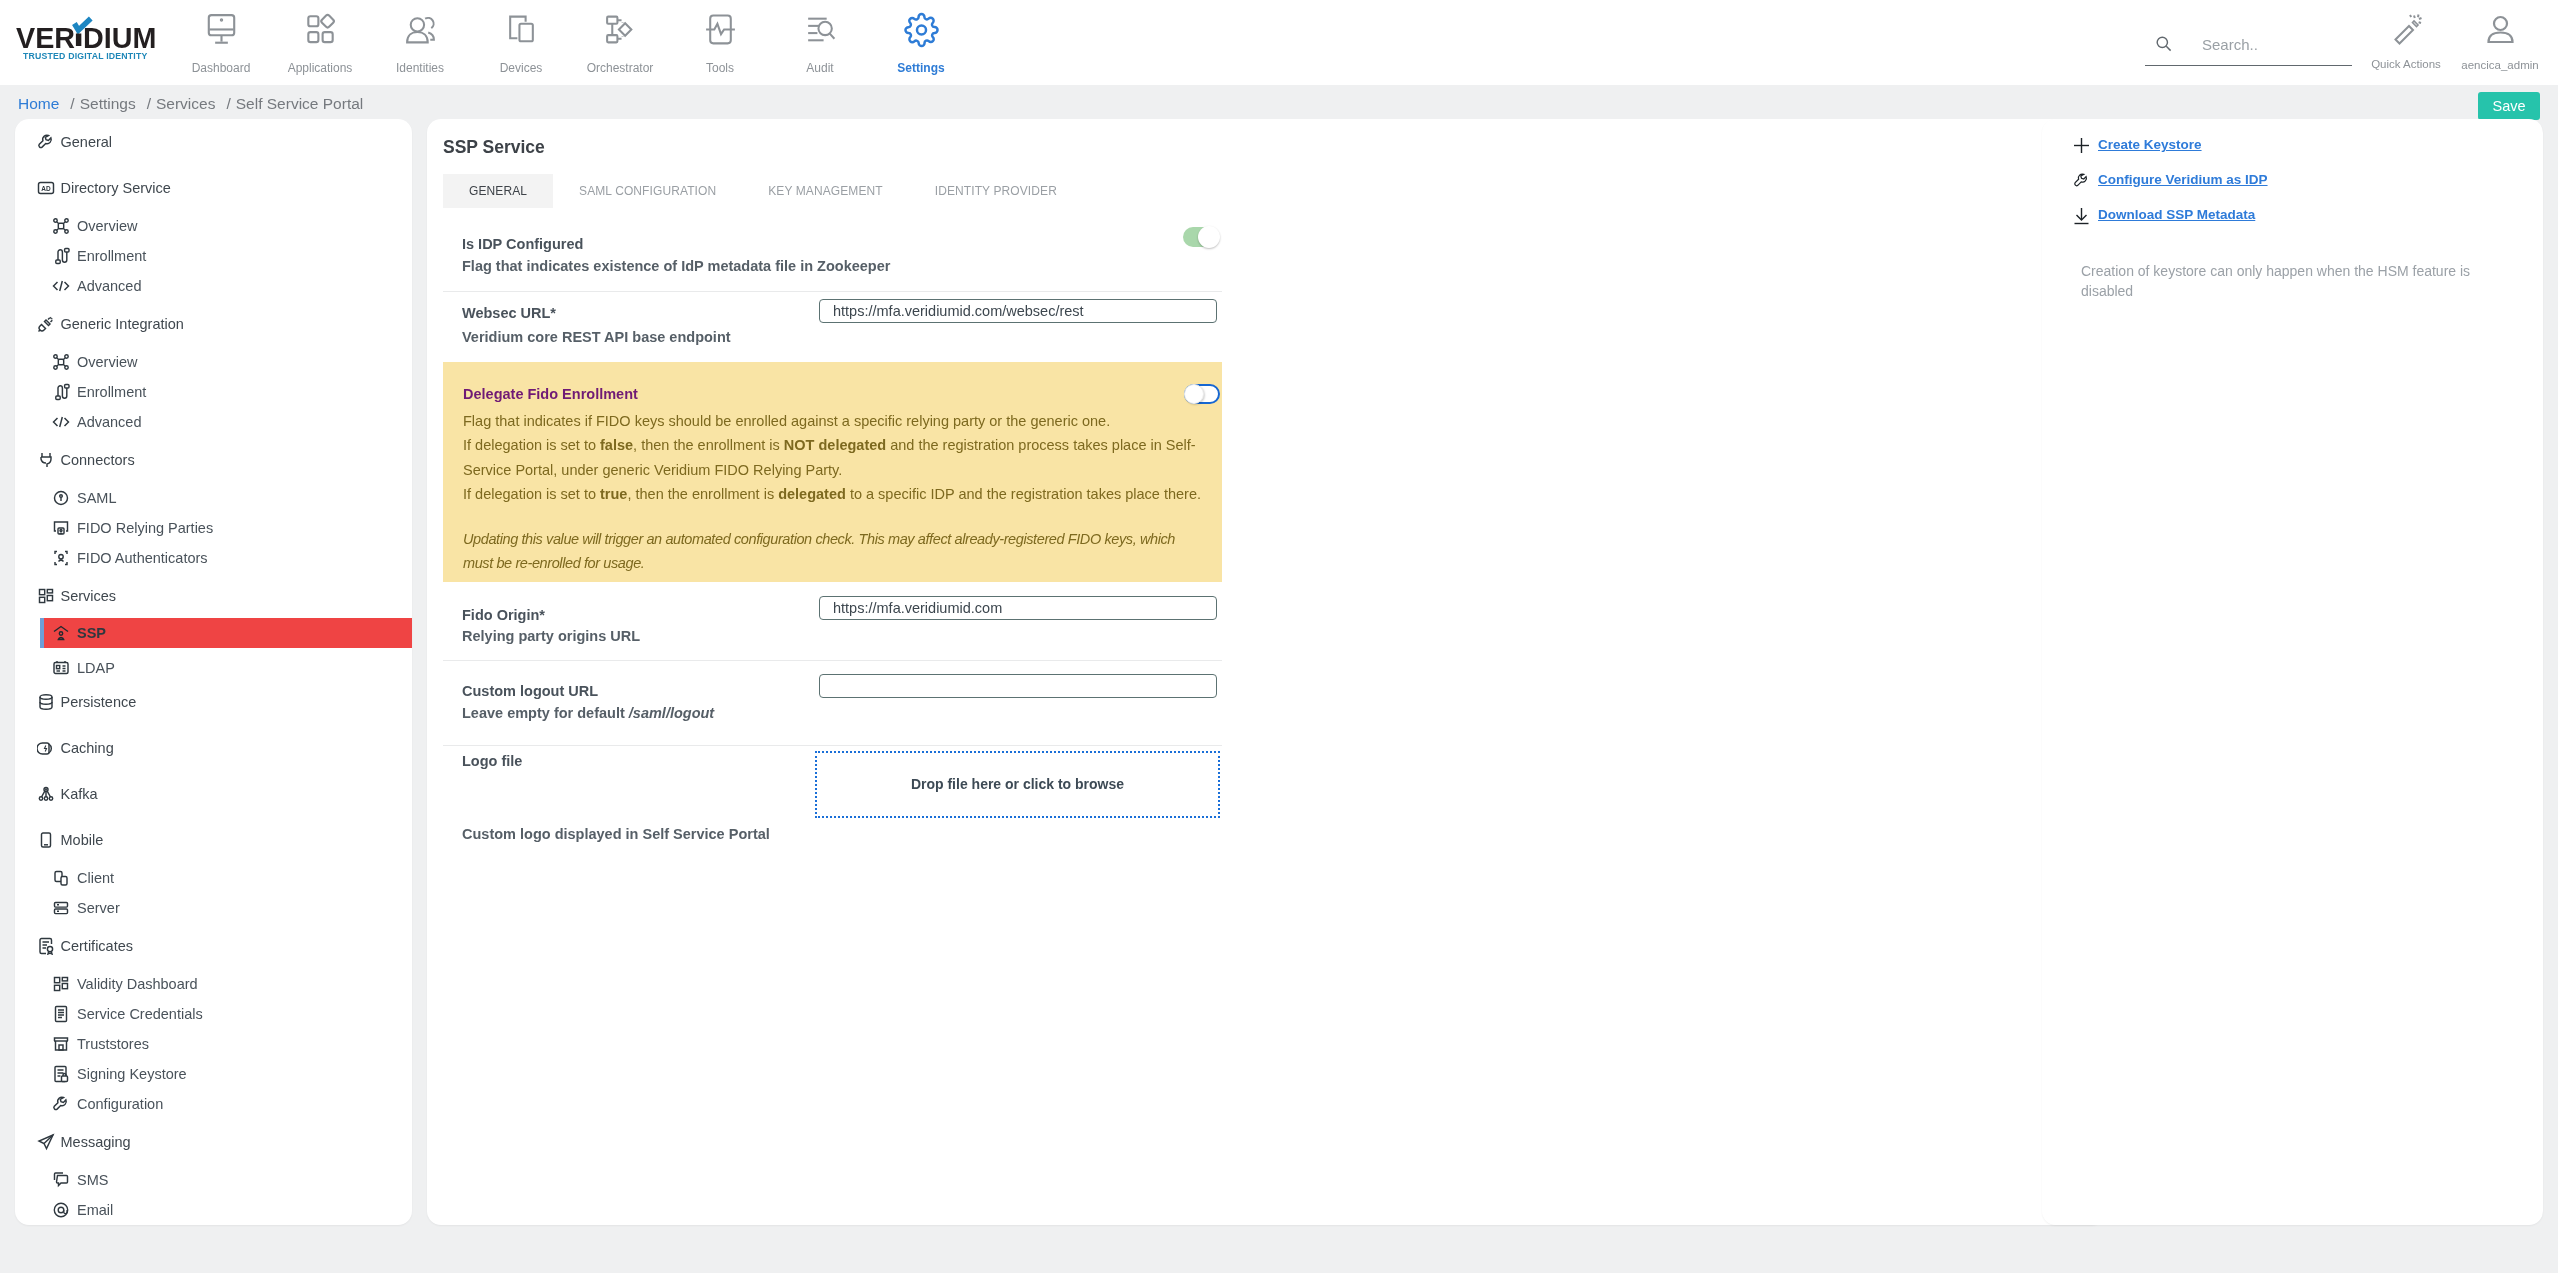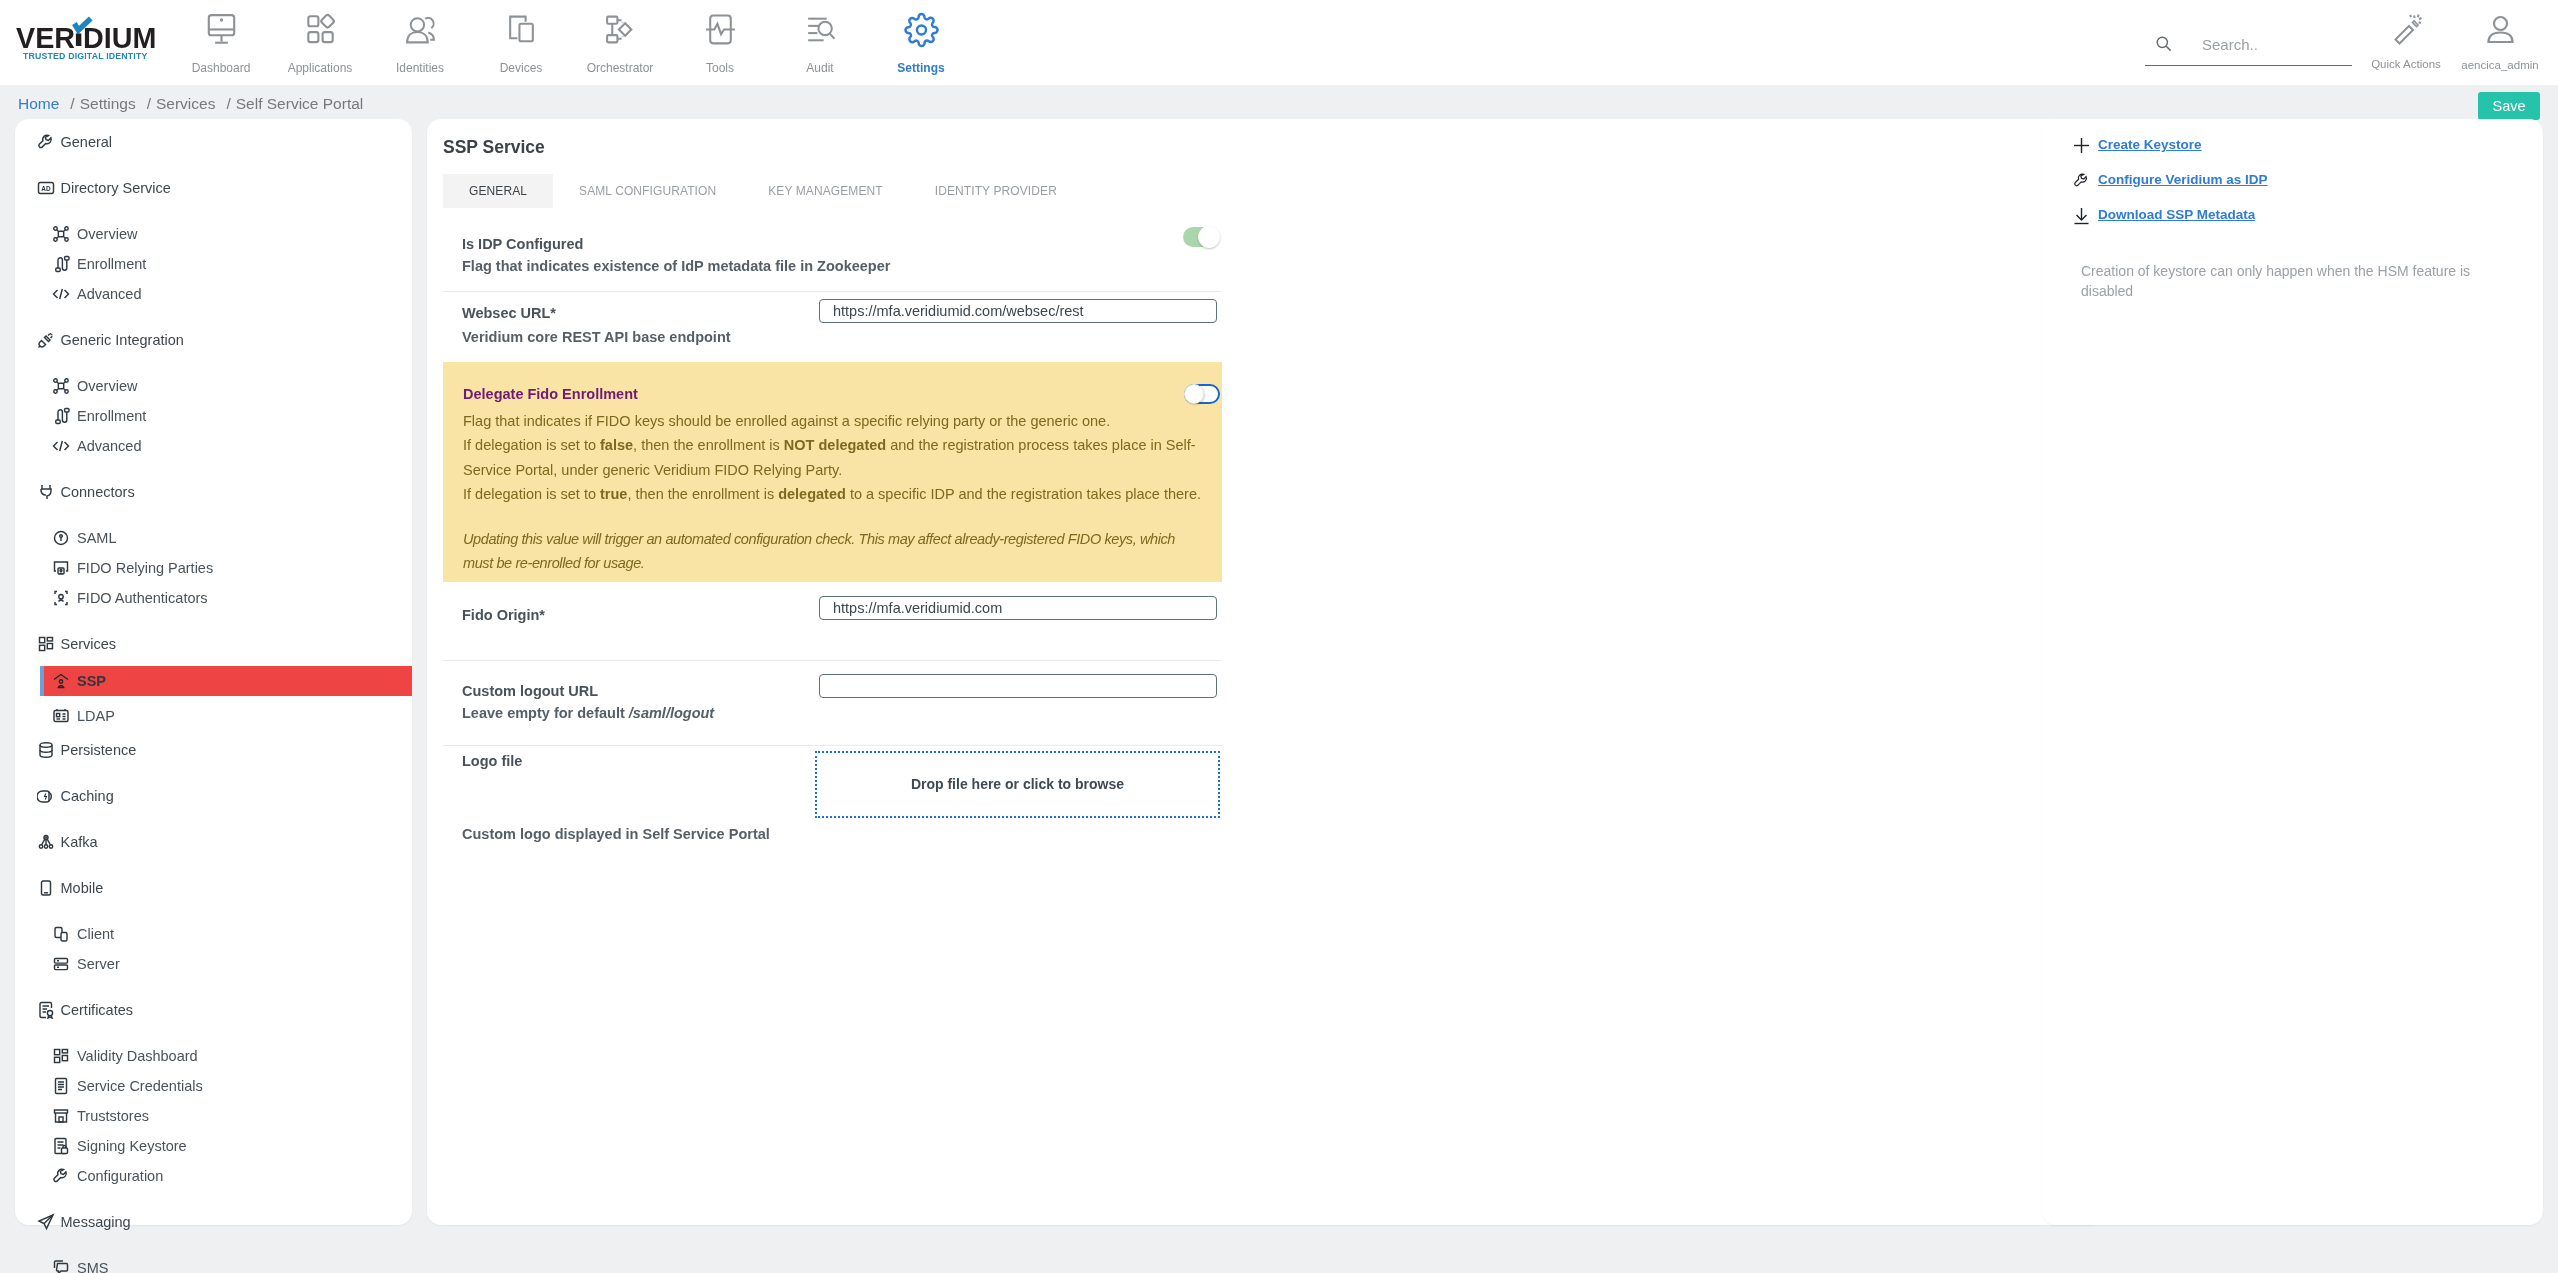--- a/index.html
+++ b/index.html
@@ -29,21 +29,21 @@
 .right { left:2042px; width:501px; height:1106px; }
 .r1, .r2 { height:30px; line-height:30px; font-size:14.5px; color:#3f474e; position:relative; white-space:nowrap; }
 .r1 svg { position:absolute; left:22px; top:6px; }
 .r1 span { position:absolute; left:45.5px; }
 .r2 { color:#49525a; }
 .r2 svg { position:absolute; left:36.5px; top:6px; }
 .r2 span { position:absolute; left:62px; }
 .r2.active { margin-left:25px; background:#ef4444; border-left:4px solid #6f9fd8; }
 .r2.active svg { left:7.5px; }
 .r2.active span { left:33px; font-weight:700; color:#30383f; }
-.mt8 { margin-top:16px; } .mt16 { margin-top:16px; } .mt7 { margin-top:7px; } .mt5 { margin-top:5px; } .mt4 { margin-top:4px; }
+.mt8 { margin-top:8px; } .mt16 { margin-top:16px; } .mt7 { margin-top:7px; } .mt5 { margin-top:5px; } .mt4 { margin-top:4px; }
 .mhead { margin:18px 0 0 16px; font-size:17.5px; font-weight:700; color:#3d4248; }
 .tabs { margin:16px 0 0 16px; height:34px; }
 .tab { display:inline-block; height:34px; line-height:34px; padding:0 26px; font-size:12px; letter-spacing:0.1px; color:#9a9fa4; vertical-align:top; }
 .tab.on { background:#f3f3f3; color:#3d4248; }
 .frm { margin-left:16px; width:779px; position:relative; }
 .frow { position:relative; border-bottom:1px solid #e9eaeb; }
 .lbl { font-size:14.5px; line-height:18px; font-weight:700; color:#49525b; margin-left:19px; }
 .dsc { font-size:14.5px; line-height:18px; color:#565f67; margin-left:19px;font-weight:bold; }
 .tgl { position:absolute; right:3px; width:36px; height:20px; border-radius:10px; }
 .tgl-on { background:#a9d7ab; }
@@ -458,20 +458,21 @@
   <div class="ylw">
     <div style="font-weight:700; color:#701a75; line-height:18px;">Delegate Fido Enrollment</div>
     <div class="tgl tgl-off" style="top:22px; right:2px;">
           <div class="knob"></div>
         </div>
     <div style="margin-top:6px;">Flag that indicates if FIDO keys should be enrolled against a specific relying party or the generic one.<br>If delegation is set to <b>false</b>, then the enrollment is <b>NOT delegated</b> and the registration process takes place in Self-<br>Service Portal, under generic Veridium FIDO Relying Party.<br>If delegation is set to <b>true</b>, then the enrollment is <b>delegated</b> to a specific IDP and the registration takes place there.</div>
     <div style="font-style:italic; margin-top:21px; letter-spacing:-0.4px;">Updating this value will trigger an automated configuration check. This may affect already-registered FIDO keys, which<br>must be re-enrolled for usage.</div>
   </div>
   <div class="frow" style="height:79px;">
     <div class="lbl" style="padding-top:24px;">Fido Origin*</div>
+    <div class="dsc" style="margin-top:3px;">Relying party origins URL</div>
     <input class="inp" style="top: 14px;" value="https://mfa.veridiumid.com">
   </div>
   <div class="frow" style="height:85px;">
     <div class="lbl" style="padding-top:21px;">Custom logout URL</div>
     <div class="dsc" style="margin-top:4px;">Leave empty for default <i>/saml/logout</i></div>
     <input class="inp" style="top: 13px;">
   </div>
   <div class="frow" style="height:113px; border-bottom:none;">
     <div class="lbl" style="padding-top:6px;">Logo file</div>
     <div class="drop">Drop file here or click to browse</div>

